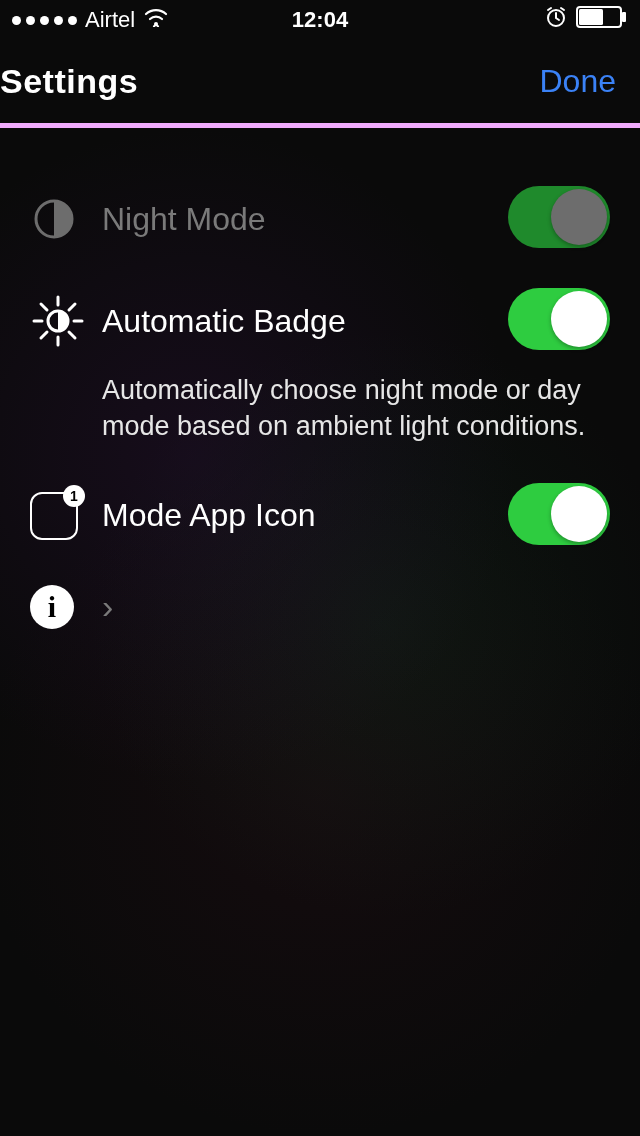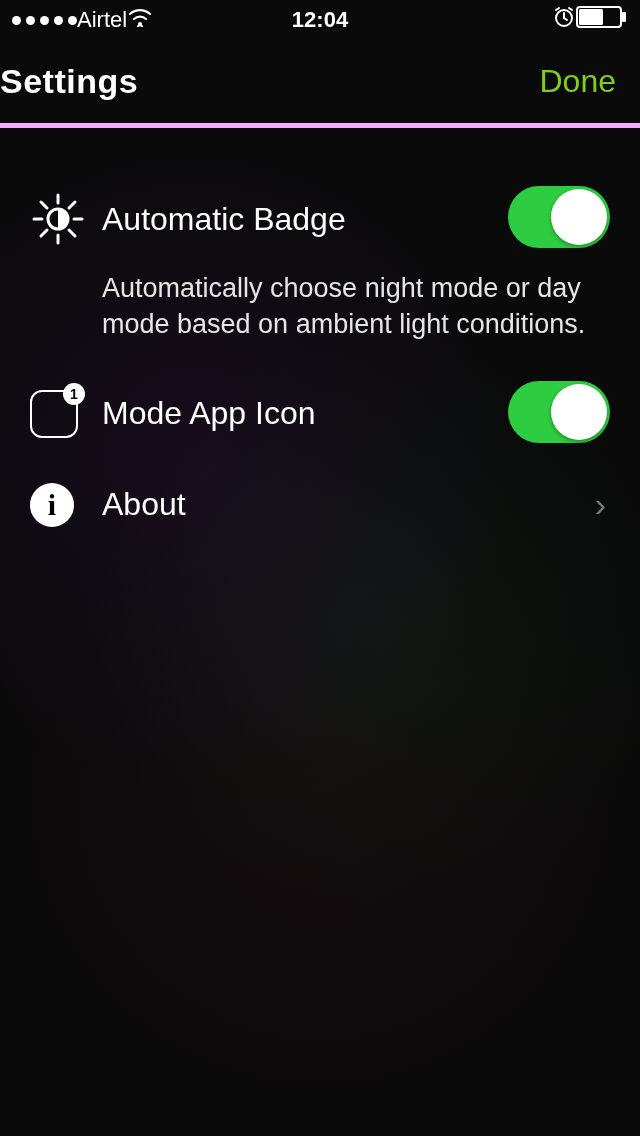--- a/index.html
+++ b/index.html
@@ -28,41 +28,41 @@
   .status-bar {
     position: relative;
     height: 40px;
     display: flex;
     align-items: center;
     justify-content: space-between;
     padding: 0 12px;
     font-size: 22px;
     font-weight: 500;
   }
-  .status-left, .status-right { display: flex; align-items: center; gap: 0; }
+  .status-left, .status-right { display: flex; align-items: center; gap: 8px; }
   .status-center { position: absolute; left: 50%; transform: translateX(-50%); font-weight: 600; }
   .dots { display: flex; gap: 5px; align-items: center; }
   .dot { width: 9px; height: 9px; border-radius: 50%; background: #fff; }
 
   
   .nav-bar {
     position: relative;
     height: 88px;
     display: flex;
     align-items: center;
     justify-content: flex-start;
     border-bottom: 5px solid #f0abfc;
   }
   .nav-title { font-size: 34px; font-weight: 600; letter-spacing: 0.5px; }
   .nav-done {
     position: absolute;
     right: 24px;
     font-size: 32px;
     font-weight: 400;
-    color: #84cc16;
+    color: #3b82f6;
   }
 
   
   .settings { position: relative; padding: 40px 0 0 0; }
 
   .row {
     display: flex;
     align-items: center;
     padding: 18px 30px 18px 30px;
     min-height: 72px;
@@ -190,20 +190,32 @@
   </div>
 </div>
 
 <div class="nav-bar">
   <div class="nav-title">Settings</div>
   <div class="nav-done">Done</div>
 </div>
 
 <div class="settings">
 
+  <div class="row dim">
+    <span class="icon-slot">
+      <svg width="48" height="48" viewBox="0 0 48 48">
+        <circle cx="24" cy="24" r="18" fill="none" stroke="#6d6d6d" stroke-width="3"></circle>
+        <path d="M24 6 a18 18 0 0 1 0 36 z" fill="#6d6d6d"></path>
+      </svg>
+    </span>
+    <span class="label">Night Mode</span>
+    <span class="tail">
+      <span class="toggle on dim"><span class="knob"></span></span>
+    </span>
+  </div>
 
   <div class="row">
     <span class="icon-slot">
       <svg width="56" height="56" viewBox="0 0 56 56" stroke="#fff" stroke-width="3" fill="none" stroke-linecap="round">
         <circle cx="28" cy="28" r="10" fill="none"></circle>
         <path d="M28 18 a10 10 0 0 1 0 20 z" fill="#fff" stroke="none"></path>
         <path d="M28 4 v8 M28 44 v8 M4 28 h8 M44 28 h8 M11 11 l6 6 M39 39 l6 6 M45 11 l-6 6 M17 39 l-6 6"></path>
       </svg>
     </span>
     <span class="label">Automatic Badge</span>
@@ -222,17 +234,16 @@
     <span class="label">Mode App Icon</span>
     <span class="tail">
       <span class="toggle on"><span class="knob"></span></span>
     </span>
   </div>
 
   <div class="row">
     <span class="icon-slot">
       <span class="info-c">i</span>
     </span>
-    <span class="label">About</span>
     <span class="tail chevron">›</span>
   </div>
 
 </div>
 
 </body></html>

